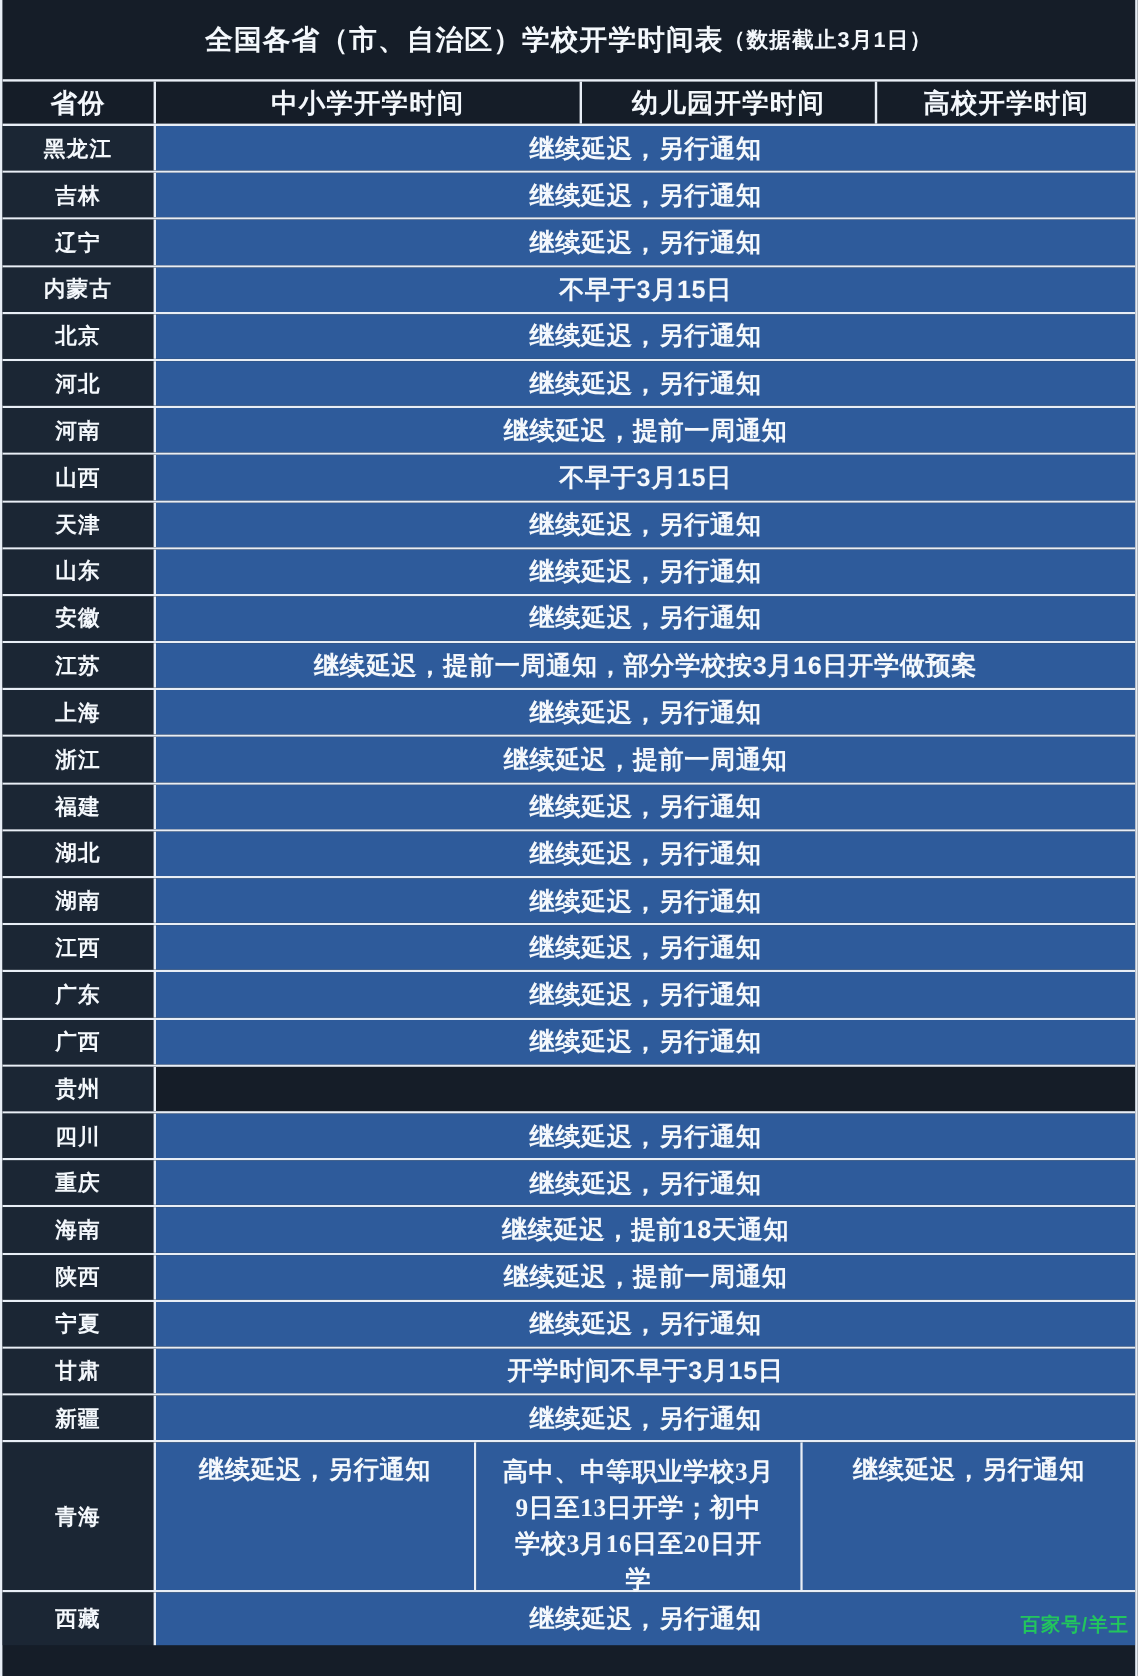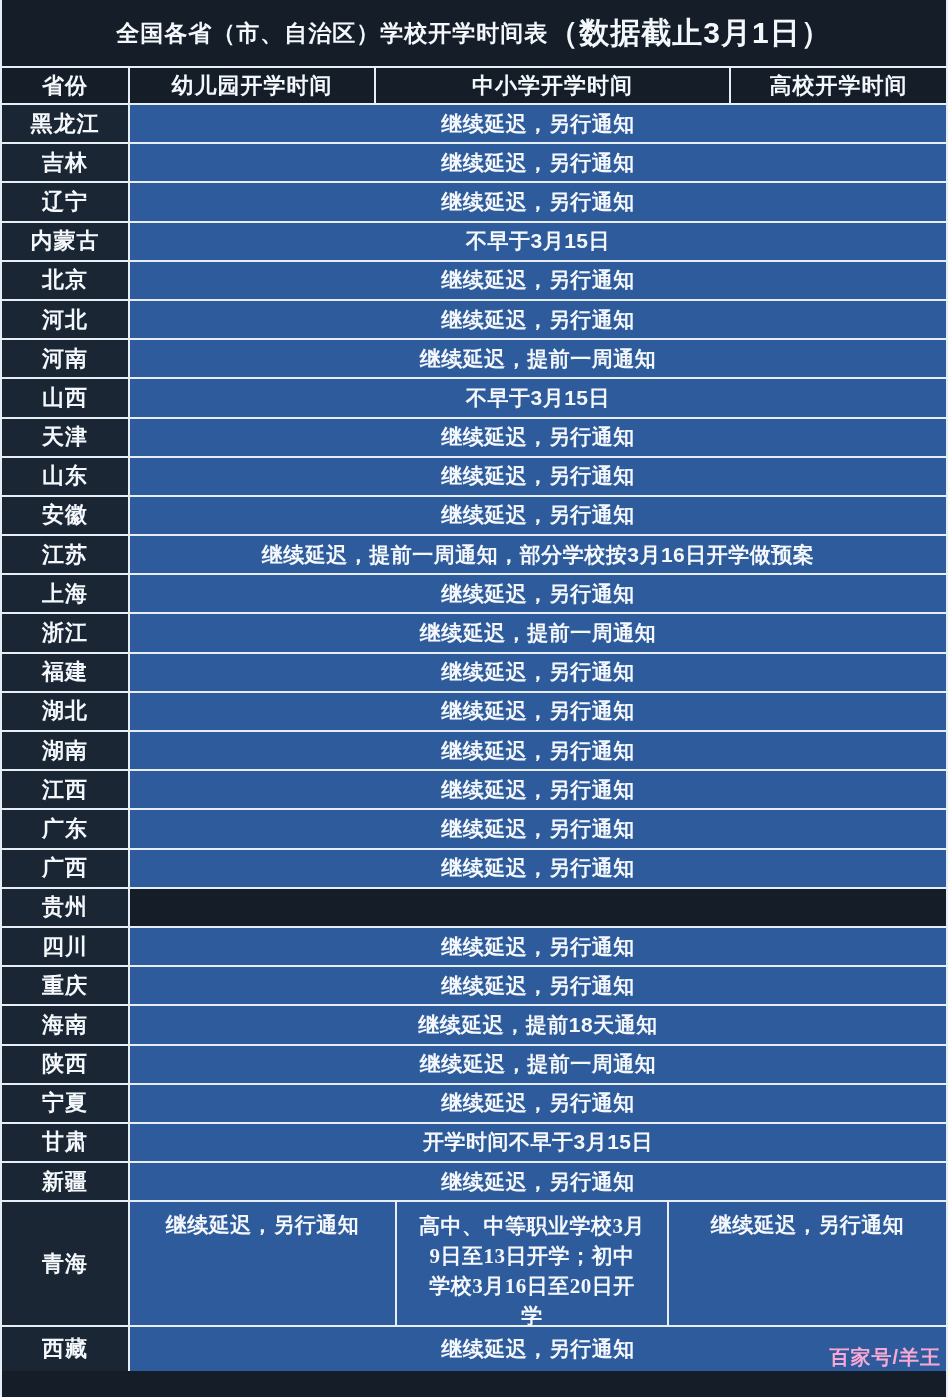--- a/index.html
+++ b/index.html
@@ -20,21 +20,21 @@
   .title-block {
     height: 66px;
     display: flex;
     flex-direction: row;
     justify-content: center;
     align-items: center;
     font-weight: bold;
     text-align: center;
   }
   .title-line1 { font-size: 23px; line-height: 30px; letter-spacing: 1px; }
-  .title-line2 { font-size: 30px; line-height: 28px; letter-spacing: 1px; }
+  .title-line2 { font-size: 18px; line-height: 28px; letter-spacing: 1px; }
 
   .hrow {
     display: flex;
     height: 37px;
     border-top: 2px solid var(--grid-line, #e8eef6);
   }
   .hcell {
     display: flex;
     align-items: center;
     justify-content: center;
@@ -54,21 +54,21 @@
     border-top: 2px solid var(--grid-line, #e8eef6);
   }
   .pcell {
     width: 128px;
     flex: 0 0 128px;
     border-right: 2px solid var(--grid-line, #e8eef6);
     background: var(--label-cell, #1b2634);
     display: flex;
     align-items: center;
     justify-content: center;
-    font-size: 22px;
+    font-size: 18px;
     font-weight: 600;
     letter-spacing: 1px;
   }
   .vcell {
     flex: 1;
     background: var(--data-cell, #2e5b9b);
     display: flex;
     align-items: center;
     justify-content: center;
     font-size: 21px;
@@ -92,40 +92,40 @@
   .qk  { width: 267px; flex: 0 0 267px; }
   .qm  { width: 272px; flex: 0 0 272px; white-space: pre-line; text-align: center; line-height: 30px; font-family: Liberation Serif, serif; }
   .qc  { flex: 1; }
 
   .row-xizang { height: 46px; }
 
   .watermark {
     position: absolute;
     top: 1344px;
     right: 5px;
-    font-size: 20px;
+    font-size: 16px;
     font-weight: bold;
-    color: #f9a8d4;
+    color: #22c55e;
     letter-spacing: 1px;
   }
 </style>
 </head>
 <body>
 
 <div class="shot">
 
   <div class="title-block">
     <div class="title-line1">全国各省（市、自治区）学校开学时间表</div>
     <div class="title-line2">（数据截止3月1日）</div>
   </div>
 
   <div class="hrow">
     <div class="hcell w1">省份</div>
+    <div class="hcell w3">中小学开学时间</div>
     <div class="hcell w2">幼儿园开学时间</div>
-    <div class="hcell w3">中小学开学时间</div>
     <div class="hcell w4">高校开学时间</div>
   </div>
 
   <div class="row">
     <div class="pcell">黑龙江</div>
     <div class="vcell">继续延迟，另行通知</div>
   </div>
   <div class="row">
     <div class="pcell">吉林</div>
     <div class="vcell">继续延迟，另行通知</div>

